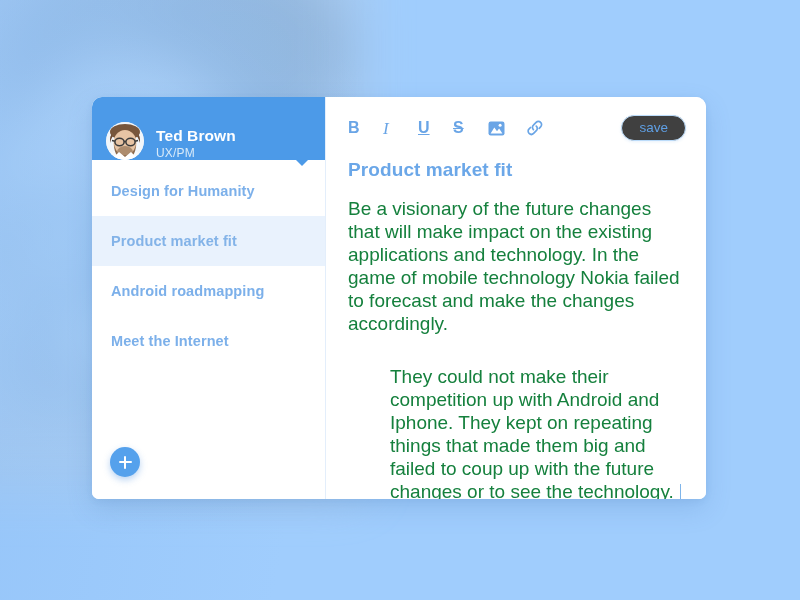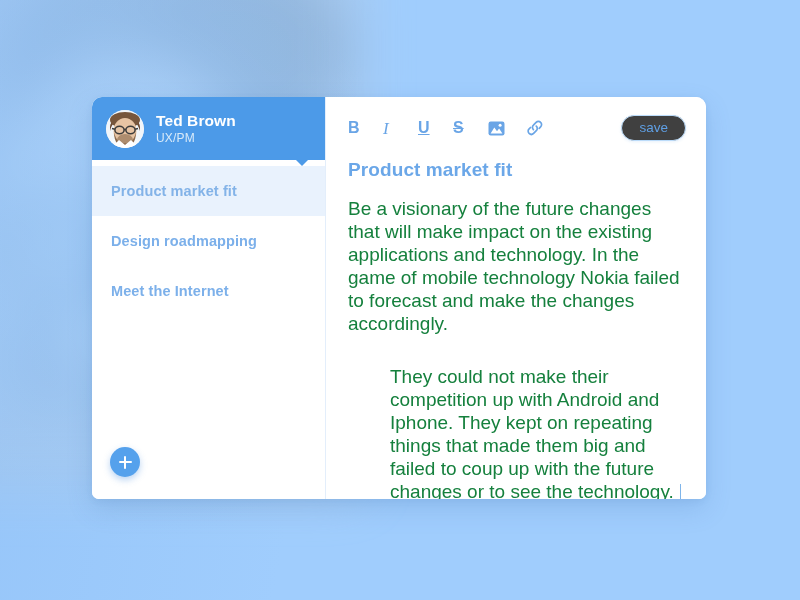--- a/index.html
+++ b/index.html
@@ -63,21 +63,21 @@
     border-right: 1px solid #e3eefb;
     display: flex;
     flex-direction: column;
   }
   #profile {
     position: relative;
     height: 63px;
     flex: 0 0 63px;
     background: #4c9ae8;
     display: flex;
-    align-items: center;
+    align-items: flex-end;
     padding-left: 14px;
     box-sizing: border-box;
   }
   #profile .notch {
     position: absolute;
     left: 203px;
     bottom: -6px;
     width: 0; height: 0;
     border-left: 7px solid transparent;
     border-right: 7px solid transparent;
@@ -291,25 +291,28 @@
         </svg>
       </div>
       <div class="profile-text">
         <div class="profile-name">Ted Brown</div>
         <div class="profile-role">UX/PM</div>
       </div>
       <div class="notch"></div>
     </div>
 
     <div id="note-list">
+      <div class="note-item">
+        <span>Design for Humanity</span>
+      </div>
       <div class="note-item active">
         <span>Product market fit</span>
       </div>
       <div class="note-item">
-        <span>Design roadmapping</span>
+        <span>Android roadmapping</span>
       </div>
       <div class="note-item">
         <span>Meet the Internet</span>
       </div>
     </div>
 
     <div id="add-btn">
       <span class="plus"></span>
     </div>
   </div>

